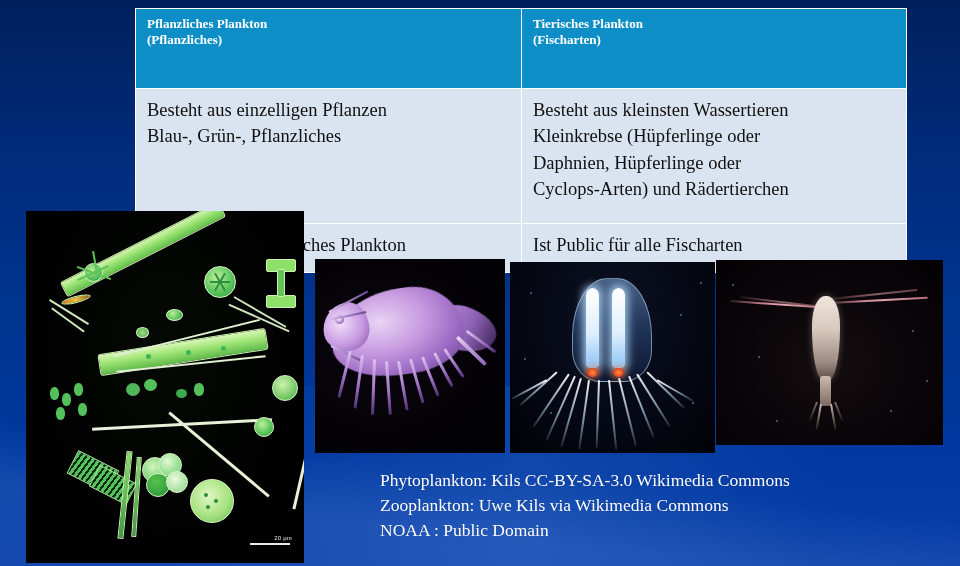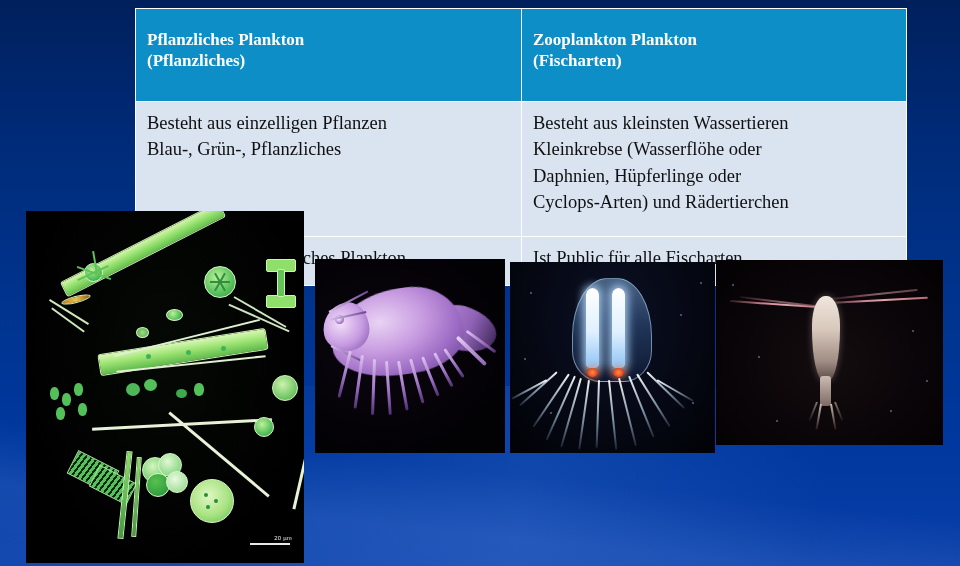--- a/index.html
+++ b/index.html
@@ -57,24 +57,24 @@
   }
   table.cmp td {
     vertical-align: top;
     border: 1px solid #ffffff;
     padding: 8px 11px 10px 11px;
   }
   table.cmp td.hdr {
     background: #0e8ec7;
     color: #ffffff;
     font-weight: bold;
-    font-size: 17px;
+    font-size: 13px;
     line-height: 1.26;
     height: 62px;
-    padding-top: 20px;
+    padding-top: 7px;
   }
   table.cmp td.body {
     background: #dae3f0;
     color: #101010;
     font-size: 18.5px;
     line-height: 1.42;
   }
   td.col-l { width: 363px; }
   td.col-r { width: 362px; }
   .r2-l { height: 116px; }
@@ -325,32 +325,32 @@
 
   <div class="table-wrap">
     <table class="cmp">
       <tbody>
           <tr>
         <td class="hdr col-l">
           <span class="cell-line">Pflanzliches Plankton</span>
           <span class="cell-line">(Pflanzliches)</span>
         </td>
         <td class="hdr col-r">
-          <span class="cell-line">Zooplankton Plankton</span>
+          <span class="cell-line">Tierisches Plankton</span>
           <span class="cell-line">(Fischarten)</span>
         </td>
       </tr>
       <tr>
         <td class="body col-l r2-l">
           <span class="cell-line">Besteht aus einzelligen Pflanzen</span>
           <span class="cell-line">Blau-, Grün-, Pflanzliches</span>
         </td>
         <td class="body col-r r2-r">
           <span class="cell-line">Besteht aus kleinsten Wassertieren</span>
-          <span class="cell-line">Kleinkrebse (Wasserflöhe oder</span>
+          <span class="cell-line">Kleinkrebse (Hüpferlinge oder</span>
           <span class="cell-line">Daphnien, Hüpferlinge oder</span>
           <span class="cell-line">Cyclops-Arten) und Rädertierchen</span>
         </td>
       </tr>
       <tr>
         <td class="body col-l r3">
           <span class="cell-line">Ist Nahrung für tierisches Plankton</span>
         </td>
         <td class="body col-r r3">
           <span class="cell-line">Ist Public für alle Fischarten</span>
@@ -498,14 +498,19 @@
     <div class="cop-furca" style="left:118px; top:142px; height:20px; transform:rotate(-22deg); opacity:0.6;"></div>
 
     <div class="cop-spark" style="left:16px; top:24px;"></div>
     <div class="cop-spark" style="left:42px; top:96px;"></div>
     <div class="cop-spark" style="left:196px; top:70px;"></div>
     <div class="cop-spark" style="left:174px; top:150px;"></div>
     <div class="cop-spark" style="left:60px; top:160px;"></div>
     <div class="cop-spark" style="left:210px; top:120px;"></div>
   </div>
 
+  <div class="caption">
+    <div>Phytoplankton: Kils CC-BY-SA-3.0 Wikimedia Commons</div>
+    <div>Zooplankton: Uwe Kils via Wikimedia Commons</div>
+    <div>NOAA : Public Domain</div>
+  </div>
 
 </div>
 
 </body></html>

